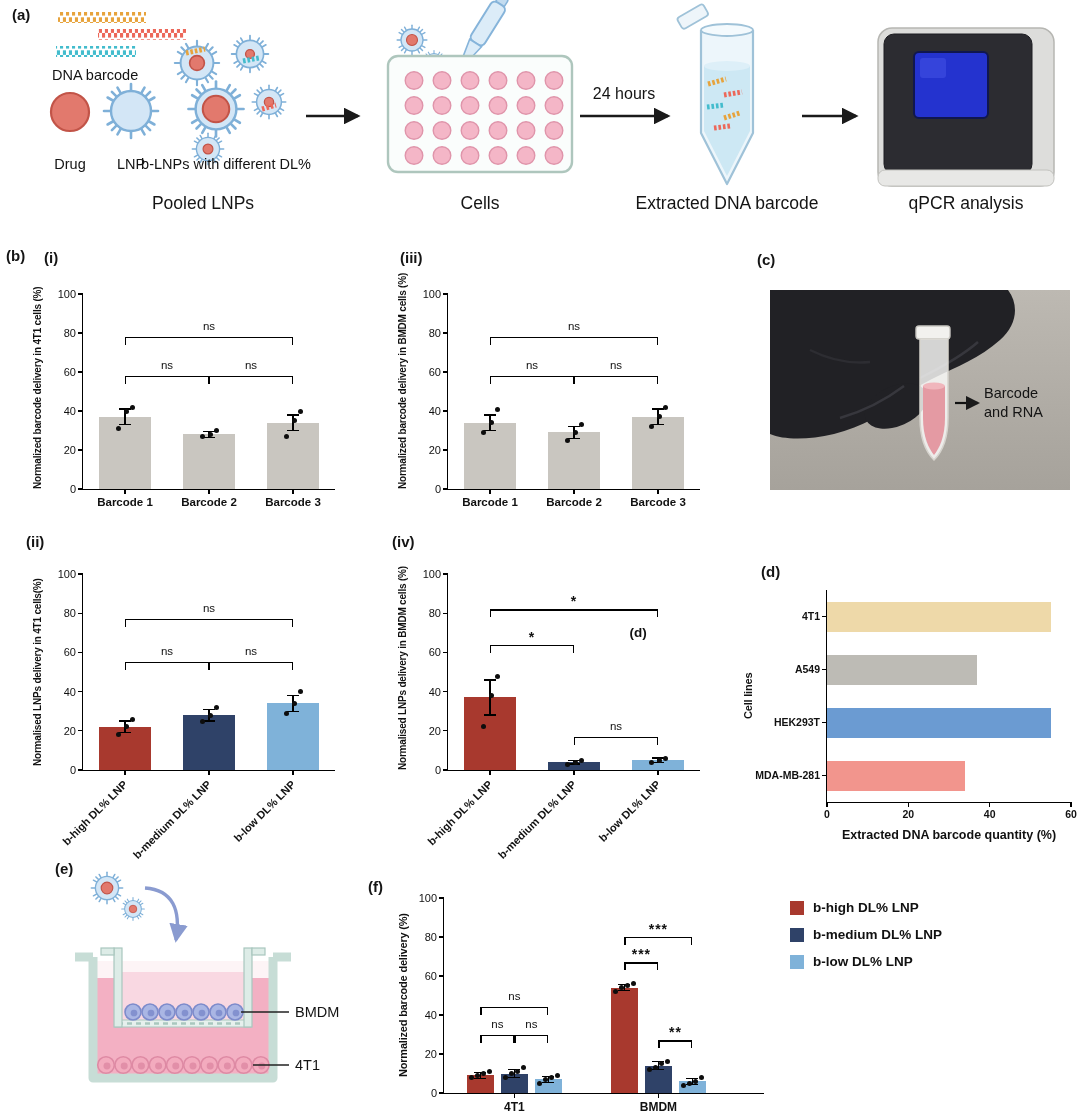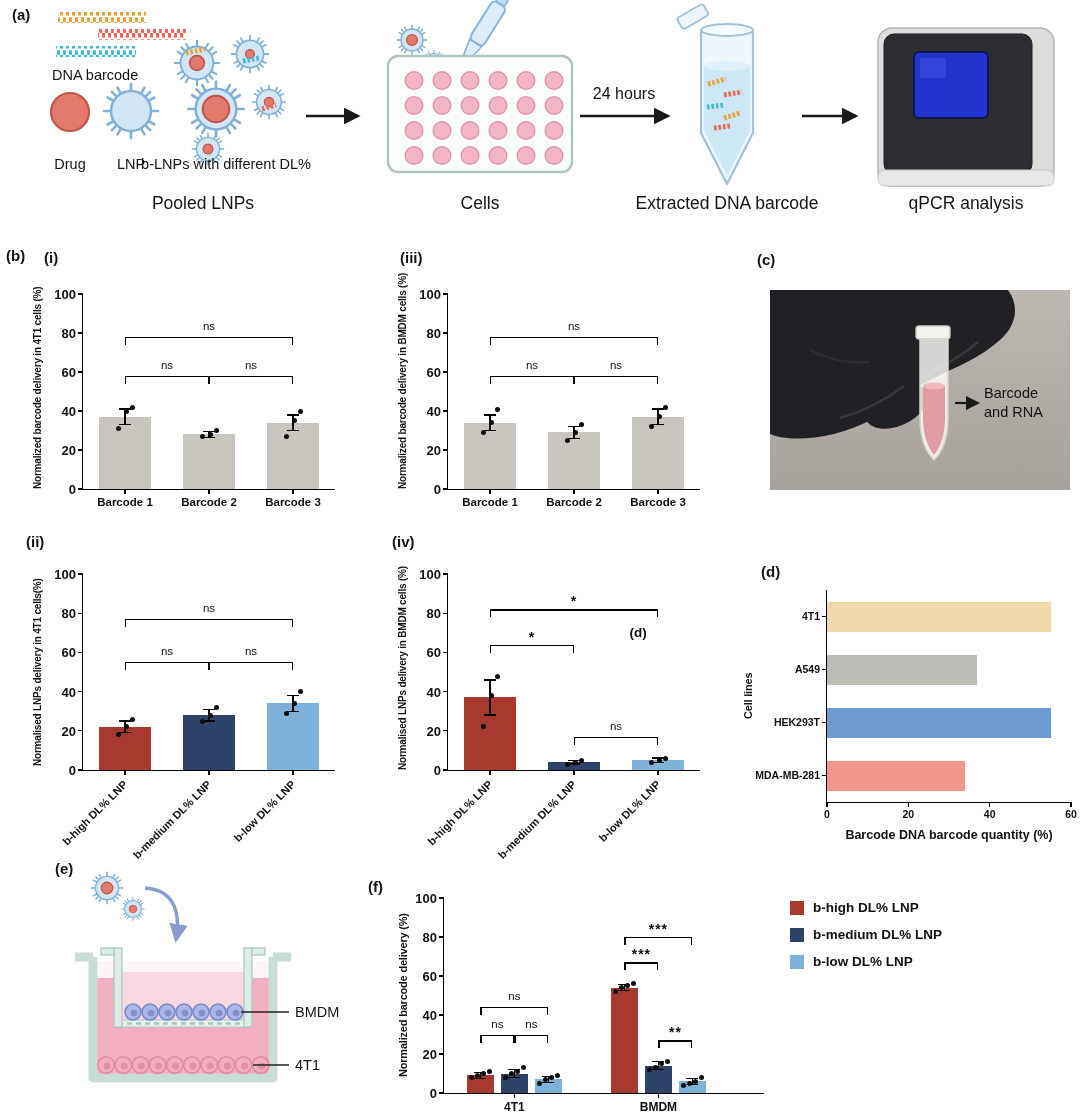--- a/index.html
+++ b/index.html
@@ -5,21 +5,21 @@
   html,body{margin:0;padding:0;background:#fff}
   #page{position:relative;width:1080px;height:1115px;background:#ffffff;overflow:hidden;
         font-family:"Liberation Sans",sans-serif;color:#111}
   .plab{position:absolute;font-size:15px;font-weight:600;color:#151515}
   
   .chart{position:absolute}
   .plot{position:absolute;border-left:1.4px solid #000;border-bottom:1.4px solid #000}
   .ylab{position:absolute;writing-mode:vertical-rl;transform:rotate(180deg);font-size:10px;
         font-weight:700;text-align:center;letter-spacing:-0.2px;line-height:1.15;white-space:nowrap}
   .ytick{position:absolute;right:100%;margin-right:7px;transform:translateY(-50%);
-         font-size:13px;font-weight:700}
+         font-size:11px;font-weight:400}
   .ymark{position:absolute;right:100%;width:5px;height:1.3px;background:#000}
   .xtick{position:absolute;transform:translateX(-50%);font-size:10.5px;font-weight:700}
   .xmark{position:absolute;width:1.3px;height:5px;background:#000}
   .hmark{position:absolute;right:100%;width:5px;height:1.3px;background:#000}
   .bar{position:absolute}
   .hbar{position:absolute}
   .errv{position:absolute;width:1.4px;background:#000}
   .errc{position:absolute;width:12px;height:1.4px;background:#000}
   .dot{position:absolute;width:5px;height:5px;border-radius:50%;background:#0d0d0d}
   .xcat{position:absolute;width:110px;text-align:center;font-size:11.5px;font-weight:700}
@@ -477,21 +477,21 @@
         <div class="ycat" style="top: 19.5px;">4T1</div>
         <div class="hbar" style="left: 0px; top: 64.5px; width: 150.467px; height: 30px; background: rgb(189, 187, 181);"></div>
         <div class="hmark" style="top: 78.85px;"></div>
         <div class="ycat" style="top: 72.5px;">A549</div>
         <div class="hbar" style="left: 0px; top: 117.5px; width: 223.667px; height: 30px; background: rgb(107, 155, 210);"></div>
         <div class="hmark" style="top: 131.85px;"></div>
         <div class="ycat" style="top: 125.5px;">HEK293T</div>
         <div class="hbar" style="left: 0px; top: 170.5px; width: 138.267px; height: 30px; background: rgb(242, 149, 141);"></div>
         <div class="hmark" style="top: 184.85px;"></div>
         <div class="ycat" style="top: 178.5px;">MDA-MB-281</div>
-        <div class="xlab" style="left: 0px; top: 238px; width: 244px;">Barcode DNA barcode quantity (%)</div>
+        <div class="xlab" style="left: 0px; top: 238px; width: 244px;">Extracted DNA barcode quantity (%)</div>
       </div>
   </div>
 
   <svg id="svg-e" width="330" height="253" viewBox="0 0 330 253" style="position:absolute;left:55px;top:862px">
     <g>
       <g transform="translate(52,26) scale(0.58)">
           <use href="#lnp"></use>
           <circle r="10" class="drugfill"></circle>
         </g>
       <g transform="translate(78,47) scale(0.42)">

